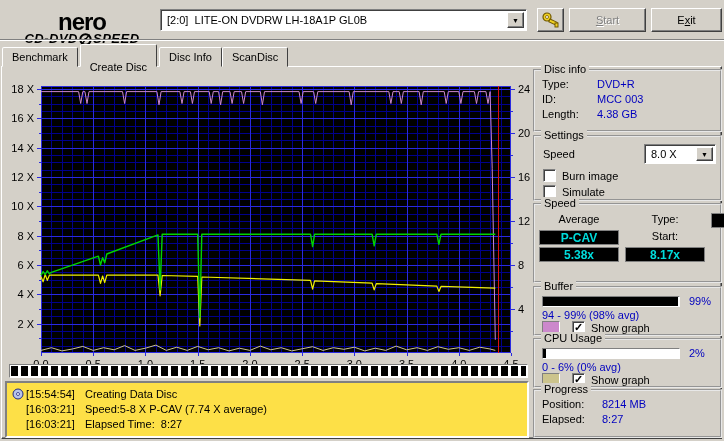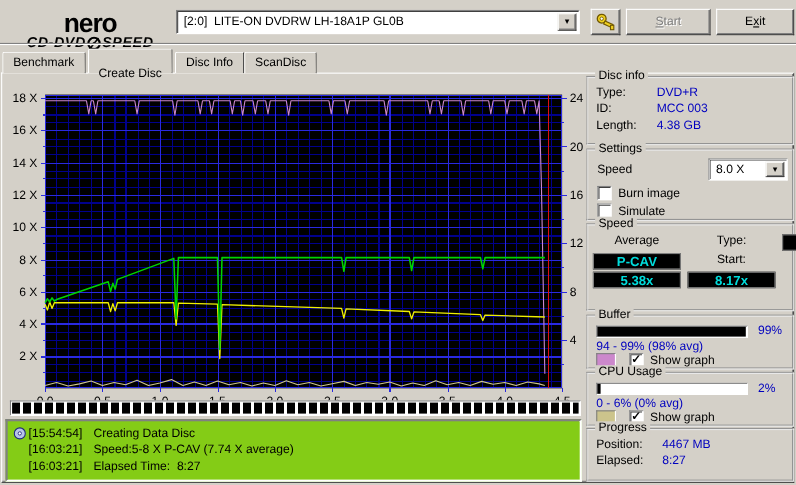--- a/index.html
+++ b/index.html
@@ -39,21 +39,21 @@
   
   .panel { position:absolute; left:1px; top:66px; width:721px; height:373px; background:#d4d0c8;
            border:1px solid; border-color:#fff #404040 #404040 #fff; box-shadow:inset -1px -1px 0 #808080; }
   .chart-svg { position:absolute; left:6px; top:10px; width:526px; height:300px;
                font-family:"Liberation Sans", sans-serif; }
   
   .burnbar { position:absolute; left:7px; top:297px; width:519px; height:14px; background:#fff;
              border:1px solid; border-color:#808080 #fff #fff #808080; padding:1px; }
   .burnbar-fill { height:100%; background:repeating-linear-gradient(90deg,#000 0 7px,#fff 7px 10px); }
   
-  .logbox { position:absolute; left:3px; top:314px; width:524px; height:57px; background:#84cc16;
+  .logbox { position:absolute; left:3px; top:314px; width:524px; height:57px; background:#fde047;
             border:2px solid; border-color:#808080 #fff #fff #808080; padding:3px 2px; overflow:hidden; }
   .log-row { display:flex; align-items:center; height:15px; }
   .log-iconslot { width:17px; display:flex; justify-content:center; }
   .log-time { width:59px; white-space:pre; }
   .log-text { white-space:pre; }
   
   .group { position:absolute; left:531px; width:189px; border:2px groove #e8e8e8; }
   .legend { position:absolute; top:-8px; left:6px; background:#d4d0c8; padding:0 3px; }
   .g-discinfo { top:2px;  height:63px; }
   .g-settings { top:68px; height:66px; }
@@ -411,21 +411,21 @@
           <span class="check">✓</span>
         </span>
         <span class="cb-label">Show graph</span>
       </div>
     </div>
 
     <div class="group g-progress">
       <span class="legend">Progress</span>
       <div class="kv-row">
         <span class="kv-label" style="width:60px;">Position:</span>
-        <span class="kv-value blue">4467 MB</span>
+        <span class="kv-value blue">8214 MB</span>
       </div>
       <div class="kv-row">
         <span class="kv-label" style="width:60px;">Elapsed:</span>
         <span class="kv-value blue">8:27</span>
       </div>
     </div>
 
   </div>
 </div>
 

